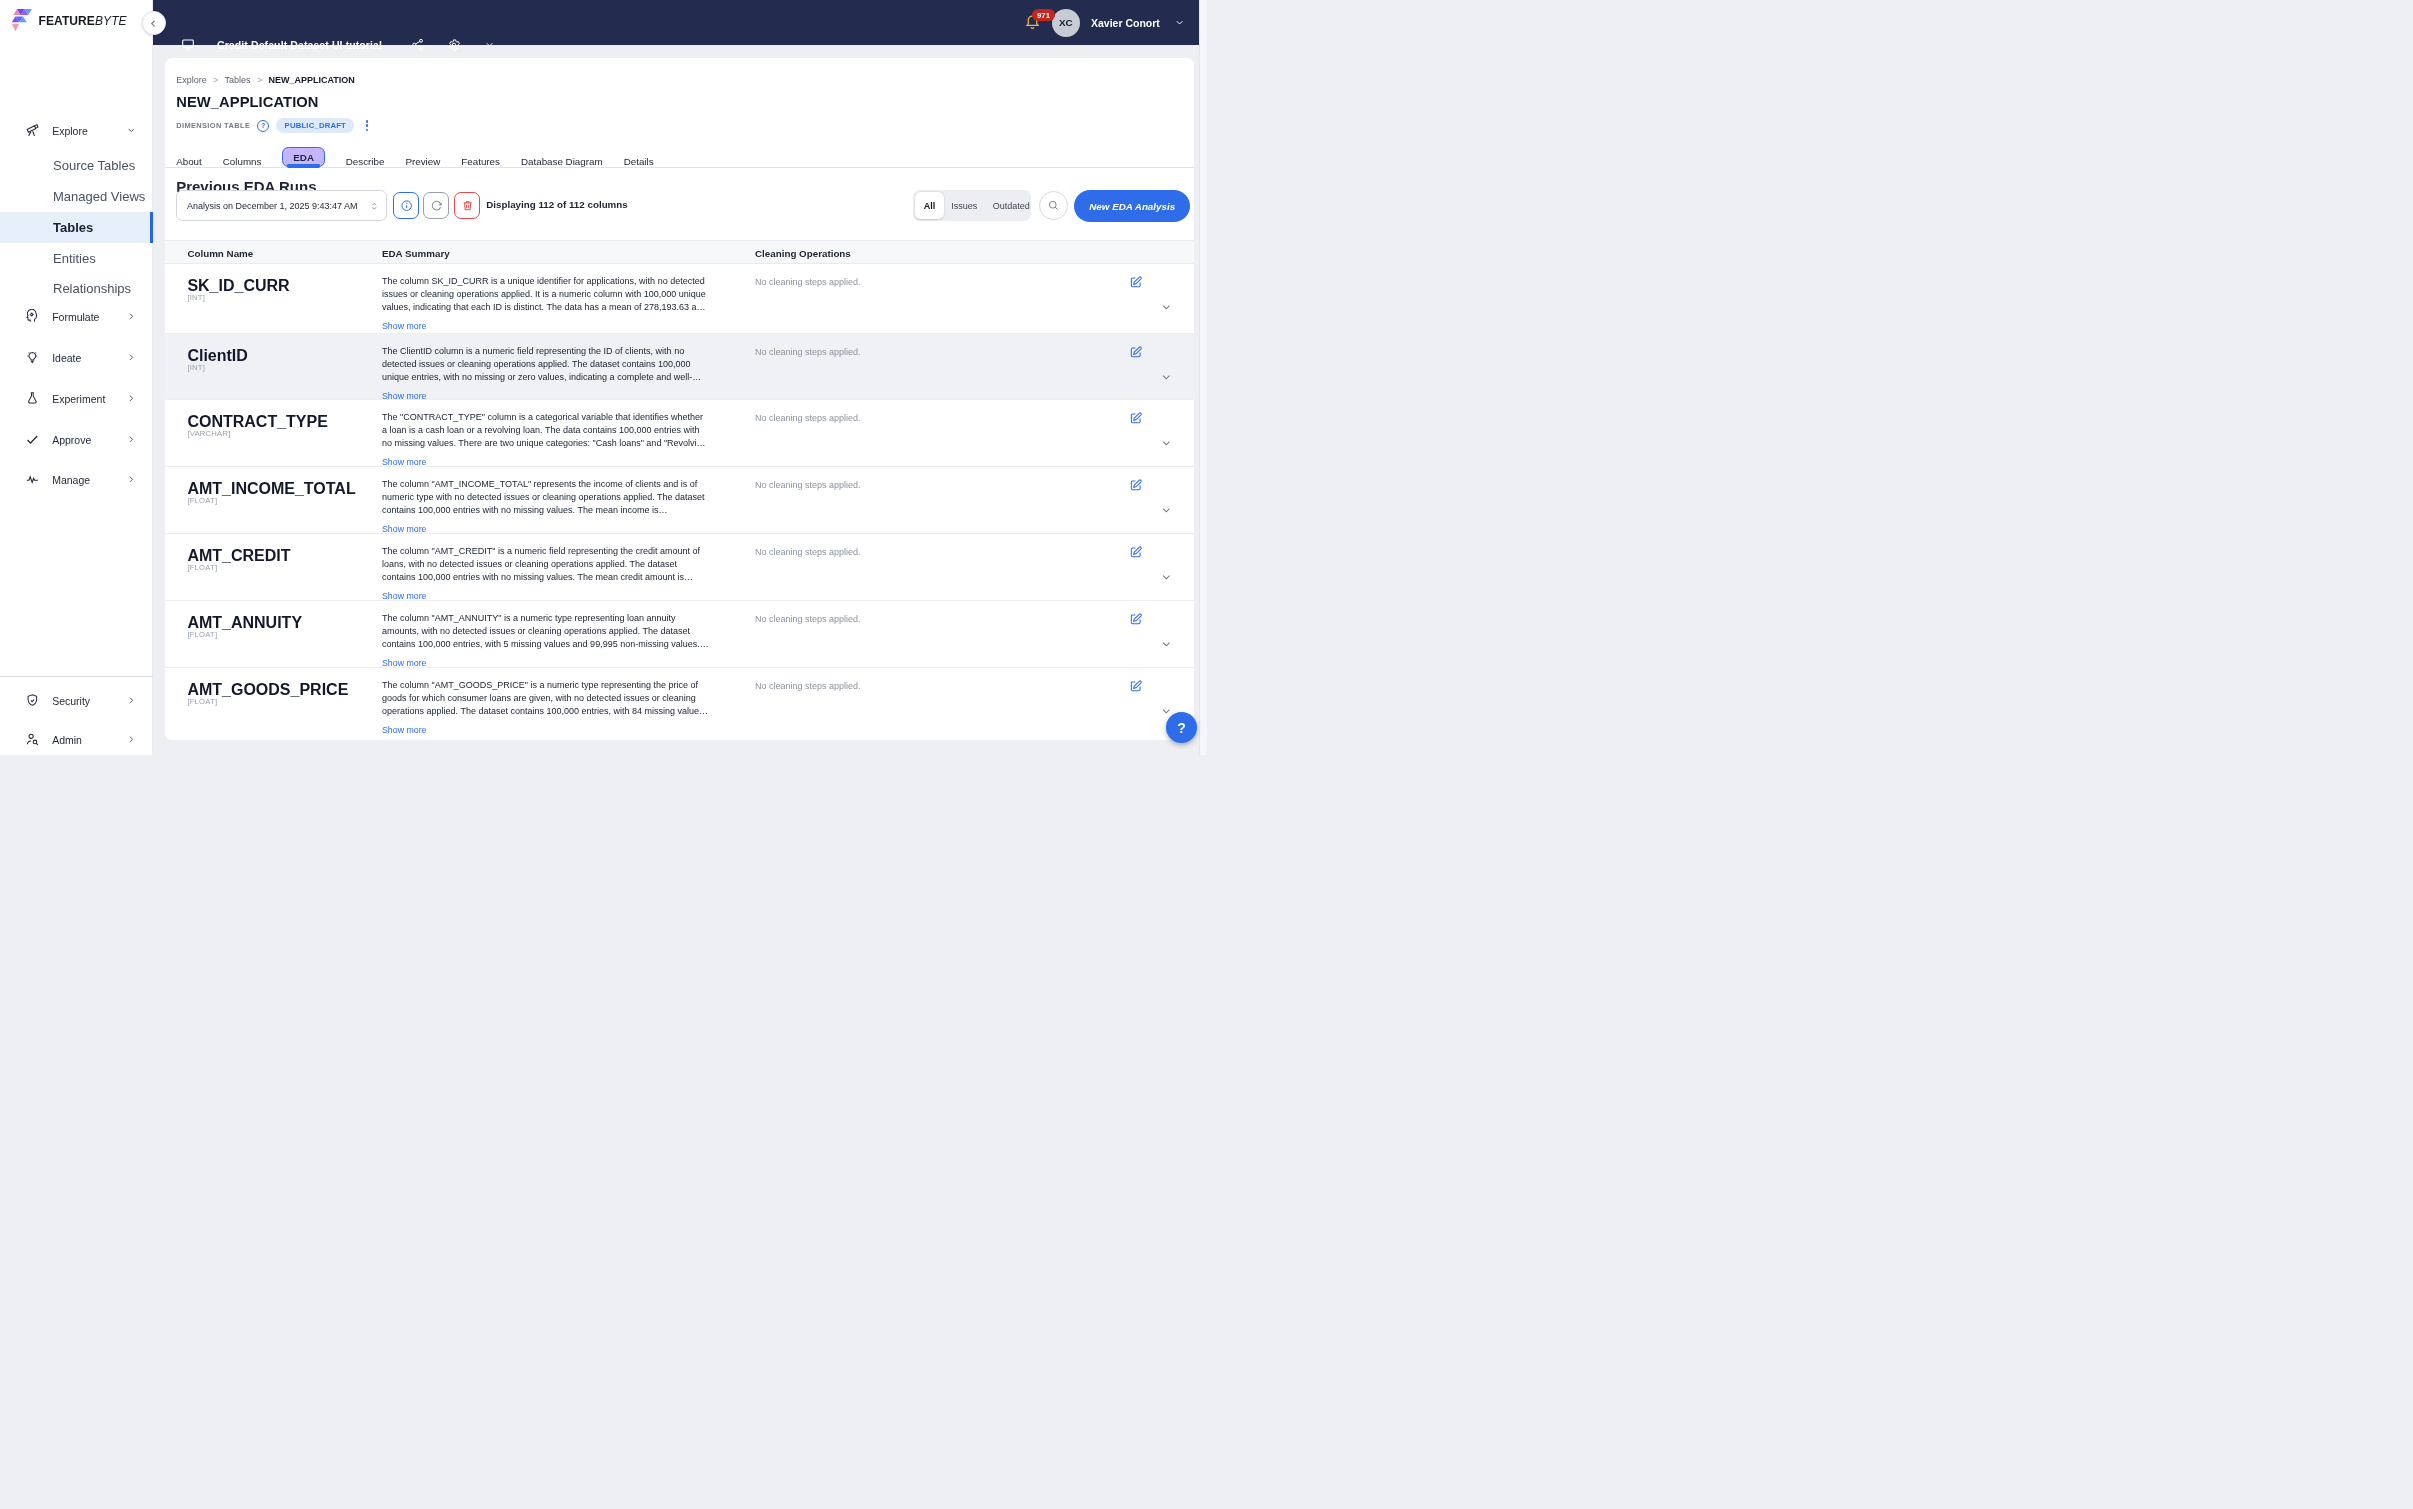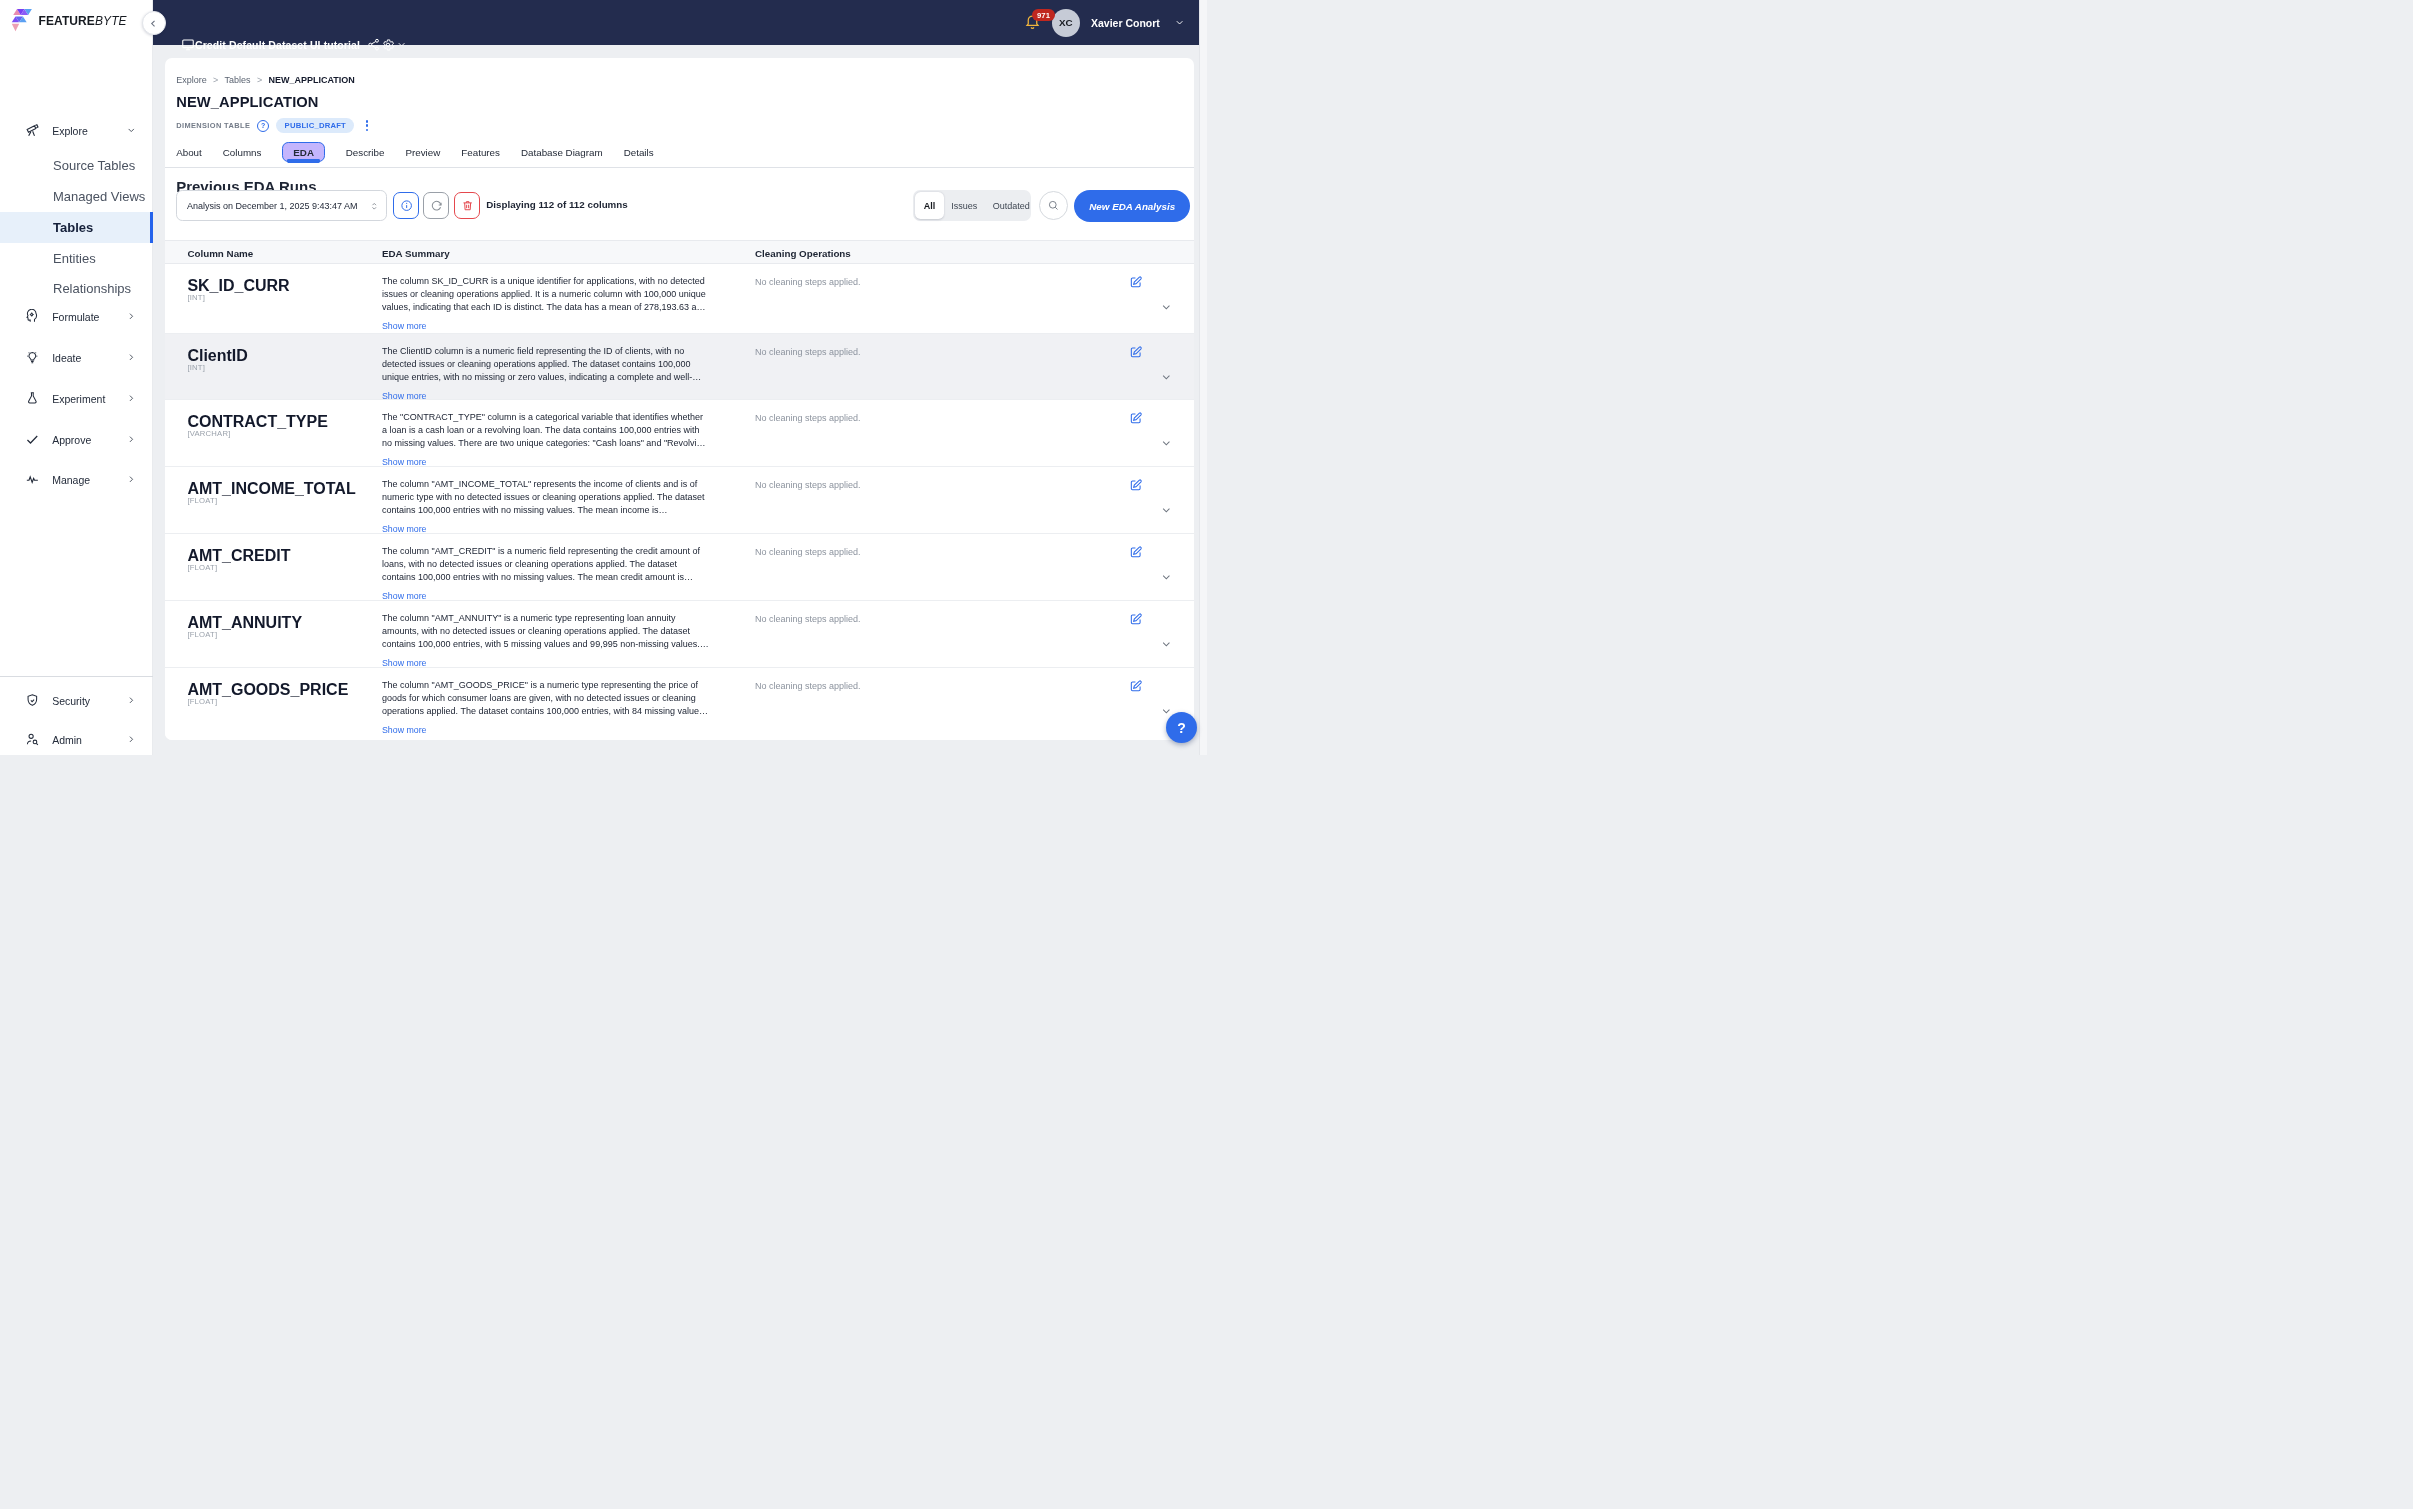--- a/index.html
+++ b/index.html
@@ -3,21 +3,21 @@
 <meta charset="utf-8">
 <style>
   * { margin:0; padding:0; box-sizing:border-box; }
   html,body { width:1207px; height:755px; overflow:hidden; background:#edeff2;
     font-family:"Liberation Sans","DejaVu Sans",sans-serif; }
   .app { position:relative; width:1207px; height:755px; background:#edeff2; }
 
   
   .topbar { position:absolute; left:153px; top:0; width:1046px; height:45px;
     background:#232c4e; display:flex; align-items:center; z-index:4; }
-  .tb-left { display:flex; align-items:center; gap:0; padding-left:28px;margin-top:44px; }
+  .tb-left { display:flex; align-items:center; gap:22px; padding-left:28px;margin-top:44px; }
   .tb-title { color:#fff; font-size:10.5px; font-weight:600; letter-spacing:0.1px; margin-right:7px; }
   .tb-ic { width:14px; height:14px; display:flex; align-items:center; justify-content:center; cursor:pointer; }
   .tb-right { margin-left:auto; display:flex; align-items:center; gap:8.4px; padding-right:12.6px; }
   .bell-wrap { position:relative; width:19.6px; height:21px; cursor:pointer; }
   .badge { position:absolute; top:-2.8px; left:8.4px; background:#c0271f; color:#fff; font-size:7.7px;
     font-weight:700; border-radius:7px; padding:1.4px 4.9px; line-height:9px; }
   .avatar { width:28px; height:28px; border-radius:50%; background:#c6cbd6; color:#16191f;
     display:flex; align-items:center; justify-content:center; font-weight:700; font-size:9.8px; cursor:pointer; }
   .user-name { color:#fff; font-size:10.5px; font-weight:600; margin:0 4.2px 0 2.8px; }
 
@@ -60,21 +60,21 @@
 
   .meta { position:absolute; left:11.2px; top:60px; display:flex; align-items:center; gap:7px; }
   .meta-type { font-size:7.4px; letter-spacing:0.4px; color:#737b88; font-weight:600; }
   .help-circ { width:12px; height:12px; border-radius:50%; border:1px solid #2f6cea; color:#2f6cea;
     display:flex; align-items:center; justify-content:center; font-size:7px; font-weight:700; cursor:pointer; }
   .status-badge { background:#dceafb; color:#2f6cea; font-size:7.7px; font-weight:700; letter-spacing:0.2px;
     border-radius:7.7px; padding:2.8px 8.4px; }
   .kebab { display:flex; flex-direction:column; gap:1.8px; padding:1.4px 4.2px; cursor:pointer; }
   .kebab i { width:2.4px; height:2.4px; border-radius:50%; background:#2f6cea; }
 
-  .tabs { position:absolute; left:0; top:79px; width:1029px; height:31px; display:flex; align-items:center;
+  .tabs { position:absolute; left:0; top:79px; width:1029px; height:31px; display:flex; align-items:flex-end;
     gap:21px; padding-left:11.2px; border-bottom:0.7px solid #dfe2e7; }
   .tab { font-size:9.8px; font-weight:500; color:#242b38; cursor:pointer; white-space:nowrap; }
   .tab.active { position:relative; height:20px; display:flex; align-items:center; padding:0 9.8px;
     border:1.4px solid #2f6cea; border-radius:6.3px; font-weight:700; background:#c4b5fd; }
   .tab.active::after { content:""; position:absolute; left:3.5px; right:3.5px; bottom:-1.4px; height:3.5px;
     background:#2f6cea; border-radius:1.4px; }
 
   .runs-label { position:absolute; left:11.2px; top:120px; font-size:15px; font-weight:600; color:#1d2433; }
   .controls { position:absolute; left:11.2px; top:132px; width:1006px; height:32px; }
   .select { position:absolute; left:0; top:0; width:211px; height:31px; border:0.7px solid #d3d7dd; border-radius:6.3px;

